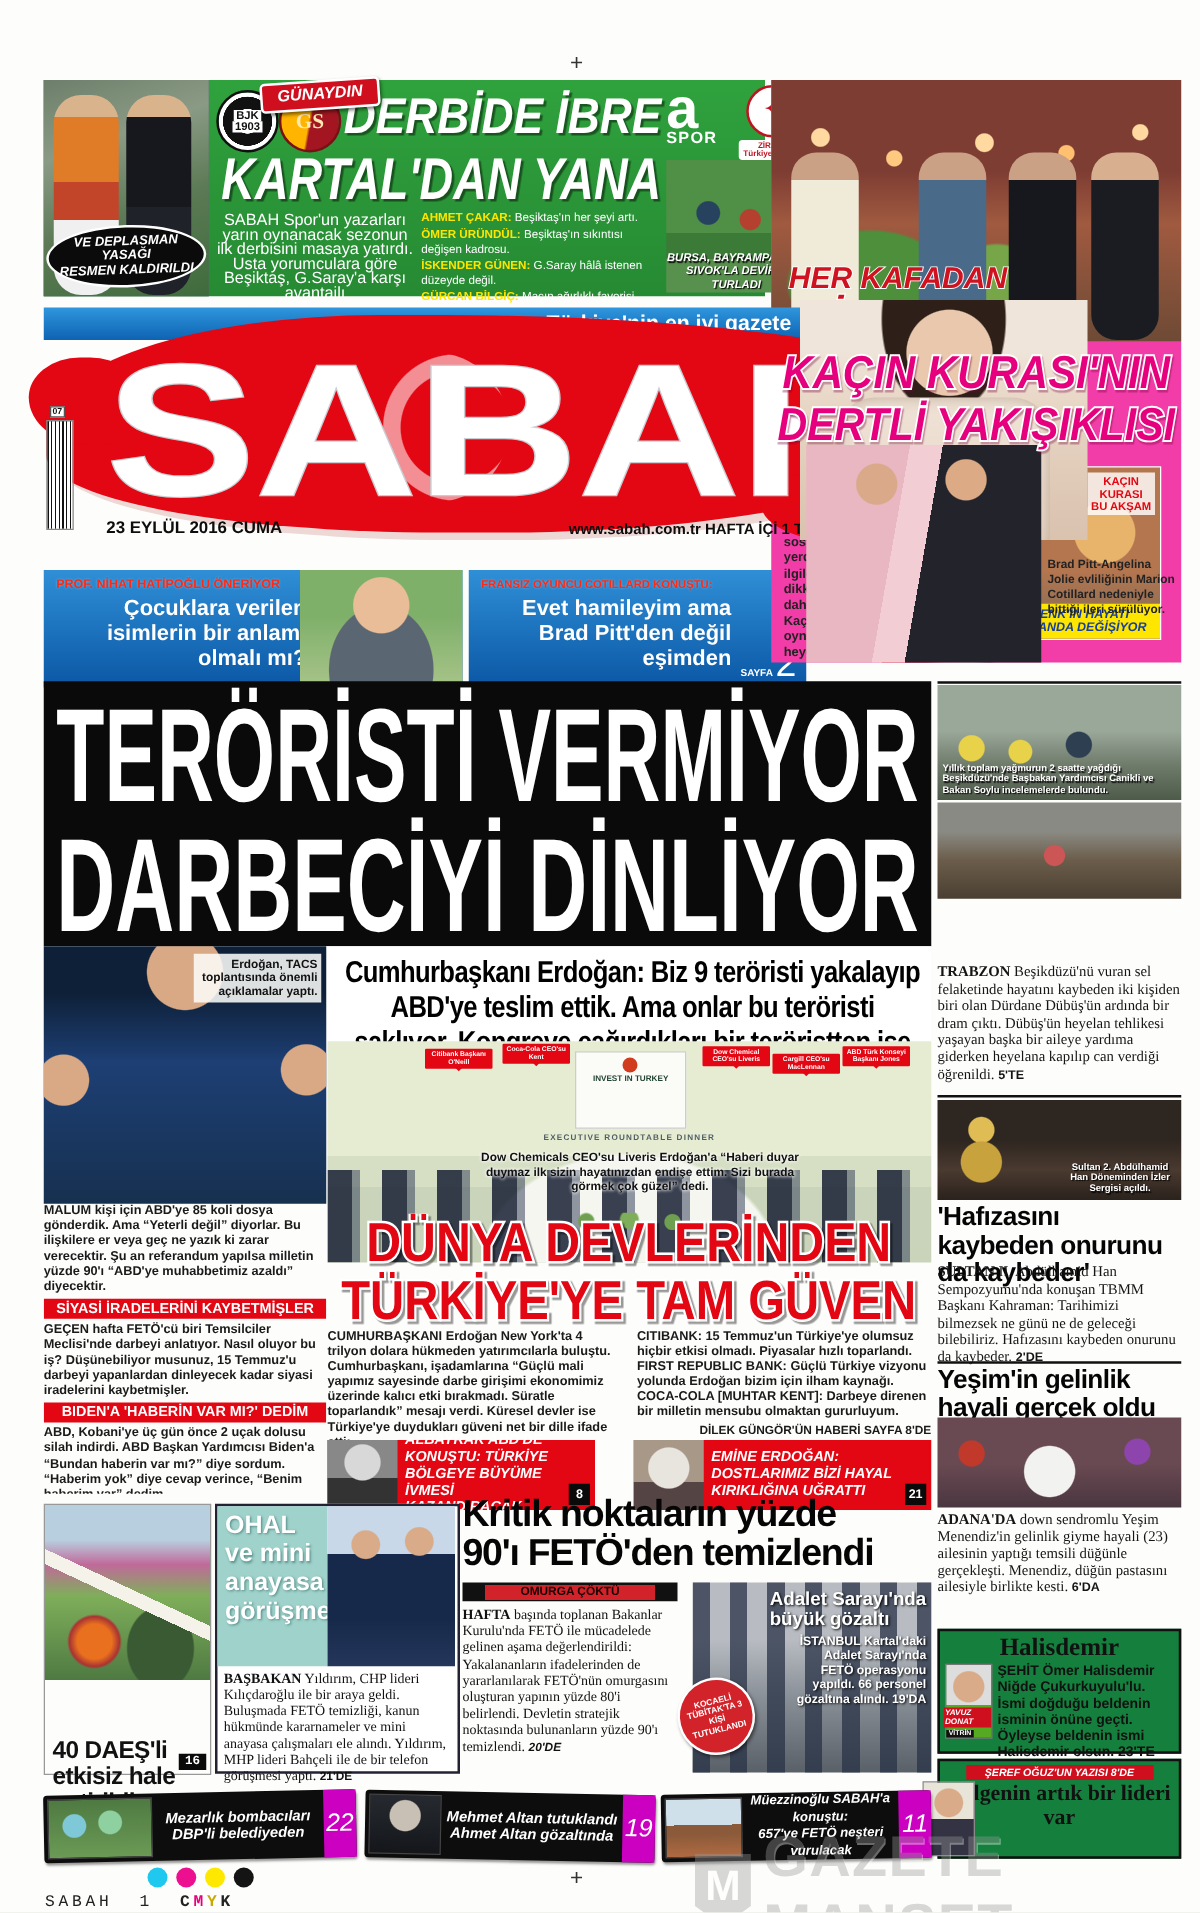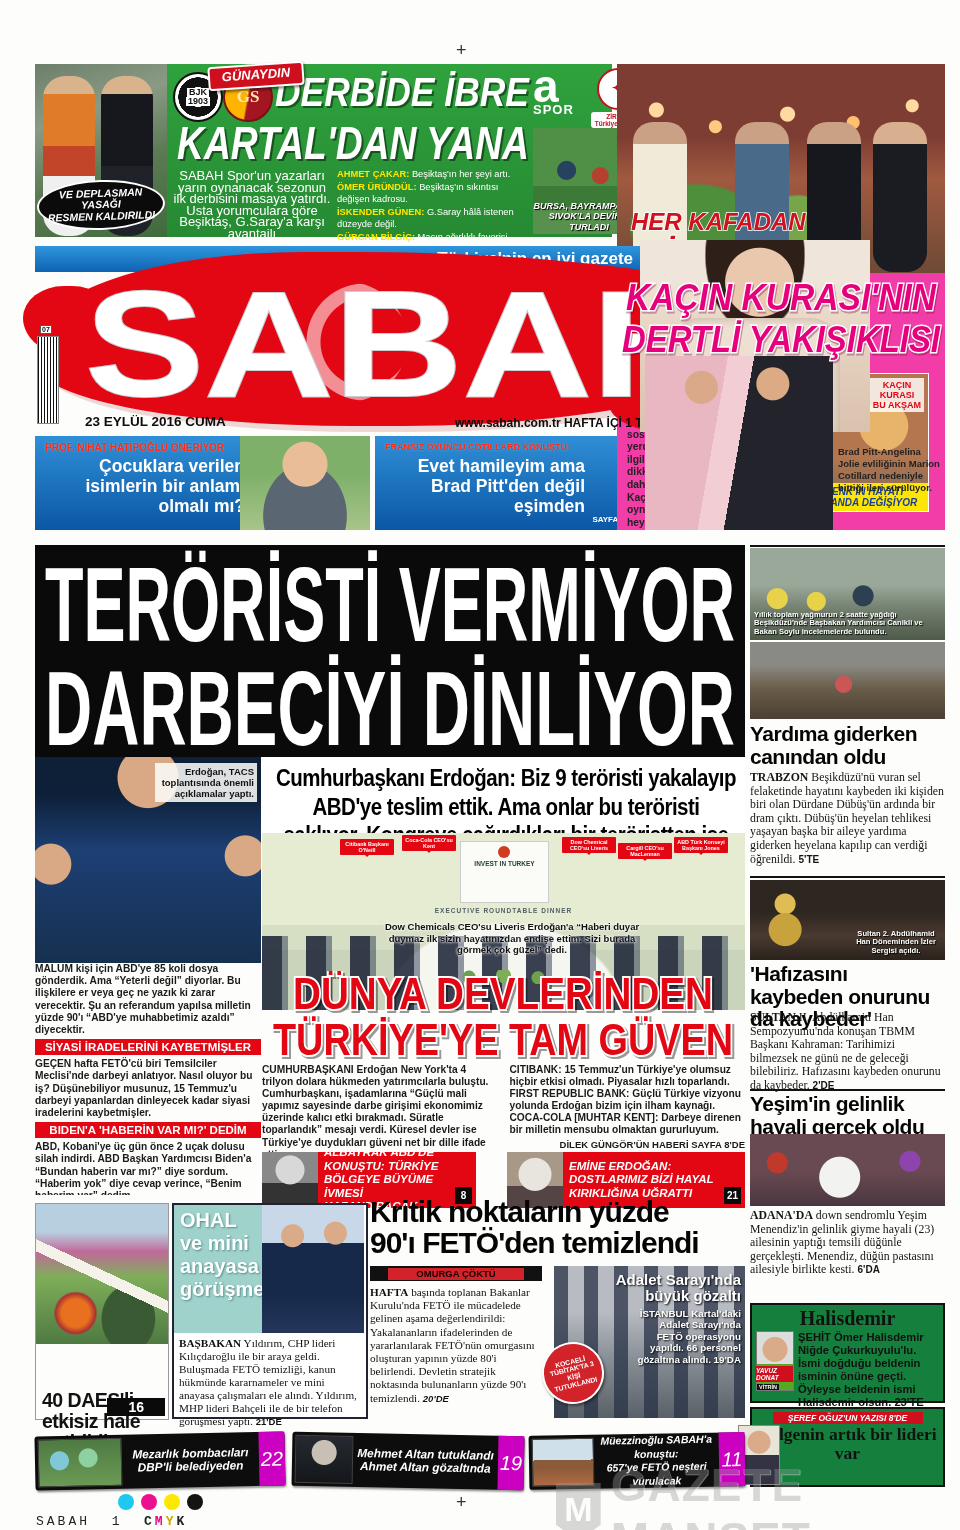--- a/index.html
+++ b/index.html
@@ -94,21 +94,21 @@
   .mh-date{left:50px;top:174px;font-weight:900;font-size:13.5px;color:#0d0d0d;}
   .mh-url{left:420px;top:176px;font-weight:900;font-size:12px;color:#0d0d0d;}
   .mh-cot{left:605px;top:0;width:230px;height:192px;background:
      radial-gradient(circle at 52% 22%,#e9c8ae 0 34px,transparent 35px),
      radial-gradient(ellipse at 50% 8%,#2e1f18 0 30%,transparent 31%),
      linear-gradient(180deg,#efe5da 0 20%,#e8d5c4 45%,#d9c2ae 100%);}
   .mh-cot:after{content:"";position:absolute;left:30px;top:78px;width:170px;height:140px;border-radius:30px;
      background:linear-gradient(180deg,#efe2d6,#e5d2c2);box-shadow:inset 0 0 12px rgba(120,90,60,.4);}
 
   
-  .promo{background:linear-gradient(180deg,#2f8fd6,#0b57a5);}
+  .promo{background:linear-gradient(180deg,#2f8fd6,#0b57a5);margin-top:20px;}
   #pr1{left:35px;top:436px;width:335px;height:94px;}
   #pr2{left:375px;top:436px;width:270px;height:94px;}
   .pr-kick{position:absolute;left:10px;top:6px;color:#ff2812;font-weight:900;font-size:10px;text-shadow:0 0 2px rgba(255,255,255,.35);}
   .pr-head{position:absolute;left:10px;top:20px;width:200px;color:#fff;font-weight:900;font-size:17.5px;line-height:20px;text-align:right;}
   .pr-photo1{position:absolute;right:0;top:0;width:130px;height:94px;background:
      radial-gradient(circle at 50% 30%,#e8bd98 0 22px,transparent 23px),
      radial-gradient(ellipse at 50% 85%,#5a6672 0 45%,transparent 46%),
      linear-gradient(180deg,#7fb06a 0 40%,#a8c489 100%);}
   .pr1-gun{left:208px;top:64px;width:92px;height:20px;font-size:13px;line-height:18px;transform:rotate(-4deg);z-index:12;}
   .pr-sayfa{position:absolute;right:8px;bottom:4px;color:#fff;text-align:right;font-weight:700;}
@@ -211,38 +211,38 @@
      radial-gradient(circle at 50% 28%,#d9ab88 0 11px,transparent 12px),linear-gradient(180deg,#e8e4d8 0 50%,#334 50%);border:1px solid #888;}
 
   
   #daes{left:35px;top:1203px;width:132px;height:215px;border:1px solid #999;}
   .daes-ph{left:0;top:0;width:132px;height:140px;background:
      linear-gradient(25deg,transparent 0 46%,#f5f2ea 46% 52%,transparent 52%),
      radial-gradient(circle at 30% 78%,#e8701e 0 14px,#a33 20px,transparent 22px),
      radial-gradient(ellipse at 70% 82%,#3a5a34 0 20%,transparent 21%),
      linear-gradient(180deg,#b8cfe0 0 20%,#c06a9a 34%,#7fae5a 52%,#4e7a42 100%);}
   .daes-h{position:absolute;left:6px;top:146px;width:120px;font-weight:900;font-size:19.5px;line-height:21px;letter-spacing:-.5px;margin-top:40px;}
-  .daes-pg{position:absolute;right:3px;bottom:3px;background:#0a0a0a;color:#fff;font-size:14px;font-weight:700;padding:1px 21px;}
+  .daes-pg{position:absolute;right:3px;bottom:3px;background:#0a0a0a;color:#fff;font-size:10px;font-weight:700;padding:1px 5px;font-family:Liberation Mono, monospace;}
   #ohal{left:172px;top:1203px;width:192px;height:212px;border:2px solid #223;background:#fff;}
   .ohal-teal{position:absolute;left:0;top:0;width:88px;height:128px;background:#9fd2cb;}
   .ohal-h{position:absolute;left:6px;top:4px;width:80px;color:#fff;font-weight:900;font-size:20px;line-height:23px;text-shadow:1px 1px 2px rgba(0,60,60,.45);}
   .ohal-ph{position:absolute;left:88px;top:0;width:102px;height:128px;background:
      radial-gradient(circle at 30% 24%,#d9ab88 0 11px,transparent 12px),
      radial-gradient(circle at 72% 22%,#d9ab88 0 11px,transparent 12px),
      linear-gradient(180deg,#c8d8e8 0 30%,#16294a 30% 70%,#24365a 100%);}
   .ohal-b{position:absolute;left:5px;top:132px;width:182px;font-family:"Liberation Serif",serif;font-size:11.2px;line-height:13px;}
   #kritik{left:370px;top:1196px;width:375px;height:236px;}
   .kr-h{font-weight:900;font-size:30px;line-height:31px;letter-spacing:-1px;color:#050505;}
   .kr-label{position:absolute;left:0;top:70px;width:172px;height:15px;background:#111;}
   .kr-label span{position:absolute;left:18px;top:1.5px;right:18px;background:#d2232a;color:#180000;font-weight:900;font-size:9.5px;line-height:12px;text-align:center;}
   .kr-b{position:absolute;left:0;top:90px;width:174px;font-family:"Liberation Serif",serif;font-size:11.2px;line-height:13.2px;}
   .kr-ph{position:absolute;left:184px;top:70px;width:191px;height:152px;background:
      repeating-linear-gradient(90deg,rgba(40,50,70,.75) 0 14px,transparent 14px 30px),
      linear-gradient(180deg,#b8bcc2 0 30%,#8a9098 60%,#5a6068 100%);}
-  .kr-ph .t1{position:absolute;right:4px;top:6px;text-align:right;color:#fff;font-weight:900;font-size:15px;line-height:16px;text-shadow:1px 1px 2px #000;}
+  .kr-ph .t1{position:absolute;right:4px;top:6px;color:#fff;font-weight:900;font-size:15px;line-height:16px;text-shadow:1px 1px 2px #000;}
   .kr-ph .t2{position:absolute;right:4px;top:42px;width:110px;text-align:right;color:#fff;font-weight:700;font-size:9.8px;line-height:11.4px;text-shadow:1px 1px 2px #000;}
   .kr-badge{position:absolute;left:-12px;bottom:14px;width:62px;height:62px;border-radius:50%;background:#d2232a;border:2px solid #fff;
      color:#fff;font-weight:900;font-size:6.8px;line-height:7.6px;display:flex;align-items:center;justify-content:center;text-align:center;
      transform:rotate(-14deg);padding:4px;box-sizing:border-box;box-shadow:1px 2px 3px rgba(0,0,0,.5);}
 
   
   .strip{position:absolute;top:1434px;height:54px;background:#0d0d0d;display:flex;align-items:center;border-radius:3px;box-shadow:1px 2px 2px rgba(0,0,0,.4);}
   .strip .sph{flex:none;height:46px;margin-left:3px;border:1px solid #444;}
   .strip .t{flex:1;color:#fff;font-weight:900;font-style:italic;font-size:11.8px;line-height:13.5px;text-align:center;padding:0 3px;}
   .strip .pg{flex:none;width:26px;height:54px;background:#cc00c0;color:#fff;font-style:italic;font-weight:400;
@@ -446,21 +446,20 @@
     <div class="t">EMİNE ERDOĞAN: DOSTLARIMIZ BİZİ HAYAL KIRIKLIĞINA UĞRATTI</div>
     <div class="pg">21</div>
   </div>
 
   <div id="rail" class="abs">
     <div class="rule" style="top:0;"></div>
     <div class="ph rr-ph1">
       <div class="cap-ov" style="left:4px;bottom:3px;width:186px;">Yıllık toplam yağmurun 2 saatte yağdığı Beşikdüzü'nde Başbakan Yardımcısı Canikli ve Bakan Soylu incelemelerde bulundu.</div>
     </div>
     <div class="ph rr-ph2"></div>
-    <div class="rr-h" style="top:178px;">Yardıma giderken canından oldu</div>
     <div class="rr-b" style="top:226px;">
       <b>TRABZON</b><span> Beşikdüzü'nü vuran sel felaketinde hayatını kaybeden iki kişiden biri olan Dürdane Dübüş'ün ardında bir dram çıktı. Dübüş'ün heyelan tehlikesi yaşayan başka bir aileye yardıma giderken heyelana kapılıp can verdiği öğrenildi.</span>
       <span class="pg">5'TE</span>
     </div>
     <div class="rule" style="top:331px;"></div>
     <div class="ph rr-ph3">
       <div class="cap-ov" style="right:4px;bottom:4px;width:90px;text-align:center;">Sultan 2. Abdülhamid Han Döneminden İzler Sergisi açıldı.</div>
     </div>
     <div class="rr-h" style="top:418px;">'Hafızasını kaybeden onurunu da kaybeder'</div>
     <div class="rr-b" style="top:466px;">

